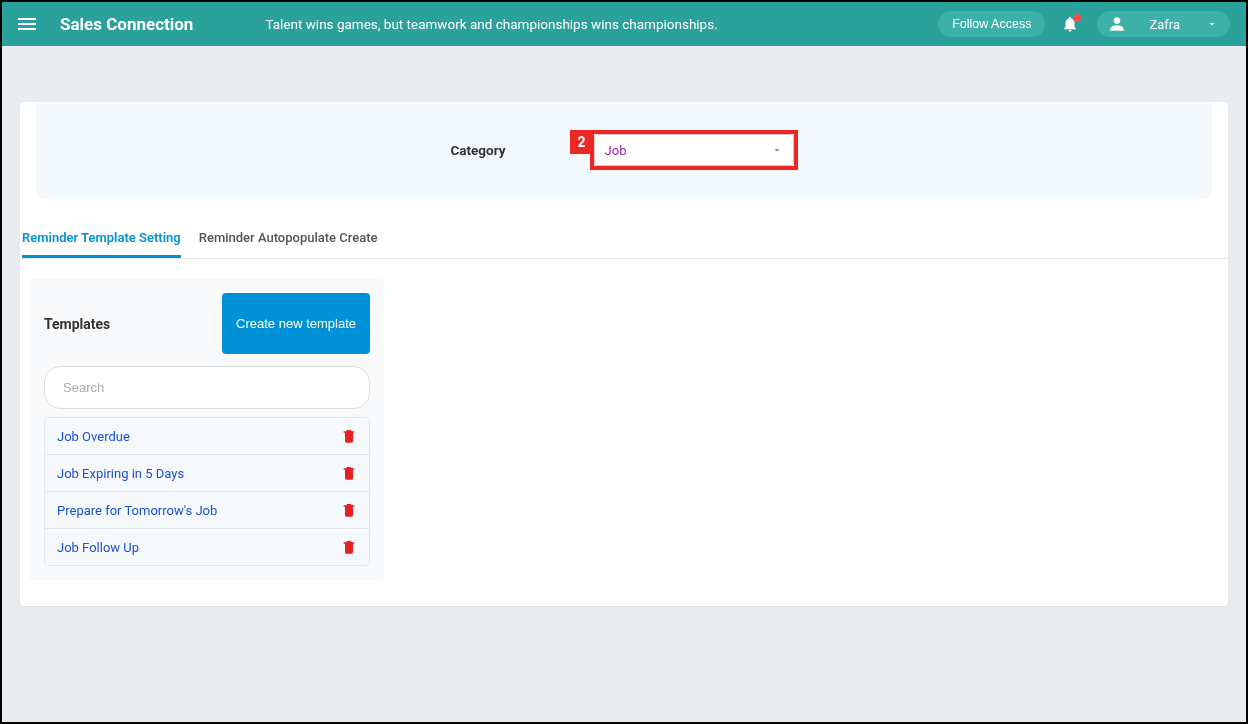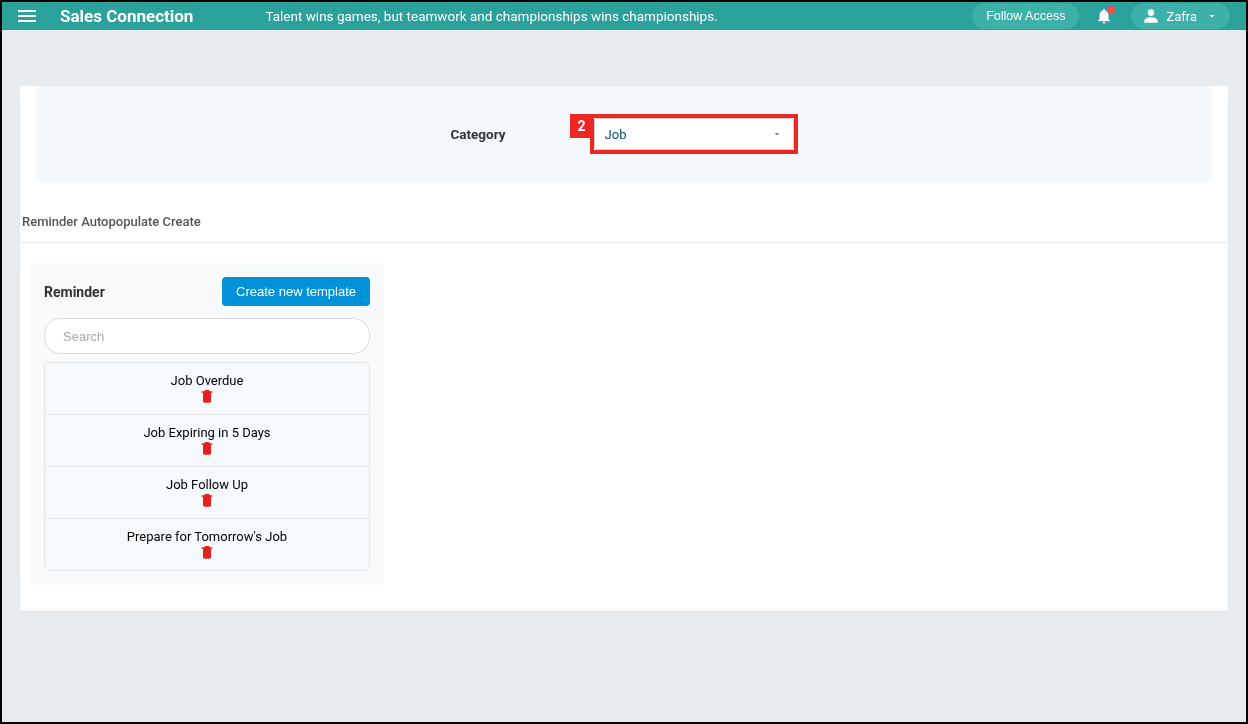--- a/index.html
+++ b/index.html
@@ -6,21 +6,21 @@
     body {
       font-family: -apple-system, BlinkMacSystemFont, "Segoe UI", Roboto, Arial, sans-serif;
       background: #e9ecef;
       width: 1248px;
       height: 724px;
       overflow: hidden;
       border: 2px solid #000;
     }
     .topbar {
       background: #2aa19a;
-      height: 28px;
+      height: 44px;
       display: flex;
       align-items: center;
       padding: 0 16px;
       color: #fff;
     }
     .hamburger {
       display: flex;
       flex-direction: column;
       gap: 3px;
       cursor: pointer;
@@ -63,21 +63,21 @@
       top: -1px;
       right: -2px;
       width: 8px;
       height: 8px;
       background: #ff4d4d;
       border-radius: 50%;
     }
     .user-pill {
       display: flex;
       align-items: center;
-      gap: 7px;
+      gap: 24px;
       background: #3db0a9;
       padding: 5px 12px;
       border-radius: 14px;
       cursor: pointer;
       font-size: 13px;
     }
     .user-pill svg { display: block; }
     .user-pill .chev { margin-left: 2px; }
 
     .page-area {
@@ -121,21 +121,21 @@
       border: 4px solid #ec2724;
     }
     .category-select {
       width: 200px;
       height: 32px;
       border: 1px solid #ccc;
       border-radius: 4px;
       background: #fff;
       padding: 0 10px;
       font-size: 13px;
-      color: #0c4a6e;
+      color: #a21caf;
       display: flex;
       align-items: center;
       justify-content: space-between;
       cursor: pointer;
     }
     .callout-badge {
       position: absolute;
       left: -24px;
       top: -4px;
       width: 24px;
@@ -187,28 +187,28 @@
     .panel-title {
       font-weight: 700;
       font-size: 14px;
       color: #333;
     }
     .create-btn {
       background: #0092d7;
       color: #fff;
       border: none;
       border-radius: 4px;
-      padding: 7px 14px;
+      padding: 23px 14px;
       font-size: 13px;
       cursor: pointer;
       text-align: center;
     }
     .search-input {
       width: 100%;
-      height: 36px;
+      height: 43px;
       border: 1px solid #ddd;
       border-radius: 16px;
       padding: 0 18px;
       font-size: 13px;
       color: #666;
       margin-bottom: 8px;
       outline: none;
       background: #fff;
     }
     .search-input::placeholder { color: #aaa; }
@@ -217,25 +217,24 @@
       border-radius: 4px;
       overflow: hidden;
       background: #fff;
     }
     .template-row {
       display: flex;
       justify-content: space-between;
       align-items: center;
       padding: 10px 12px;
       font-size: 13px;
-      color: #000000;
+      color: #1d4ed8;
       background: #f5f9fc;
       border-bottom: 1px solid #e4e7ea;
       cursor: pointer;
-      flex-direction: column;
     }
     .template-row:last-child { border-bottom: none; }
     .trash {
       cursor: pointer;
       display: flex;
     }
   </style>
 </head>
 <body>
 
@@ -276,26 +275,27 @@
             <span>Job</span>
             <svg width="12" height="12" viewBox="0 0 24 24" fill="#888">
                 <path d="M7 10l5 5 5-5z"></path>
               </svg>
           </div>
         </div>
       </div>
     </div>
 
     <div class="tabs">
+      <div class="tab active">Reminder Template Setting</div>
       <div class="tab">Reminder Autopopulate Create</div>
     </div>
 
     <div class="panel">
       <div class="panel-header">
-        <span class="panel-title">Reminder</span>
+        <span class="panel-title">Templates</span>
         <button class="create-btn">Create new template</button>
       </div>
       <input class="search-input" type="text" placeholder="Search" style="">
       <div class="template-list">
         <div class="template-row">
           <span>Job Overdue</span>
           <span class="trash">
             <svg width="16" height="16" viewBox="0 0 24 24" fill="#e6201f">
                 <path d="M6 7h12v13a2 2 0 0 1-2 2H8a2 2 0 0 1-2-2V7zm3-4h6l1 2h4v2H4V5h4l1-2z"></path>
               </svg>
@@ -303,31 +303,31 @@
         </div>
         <div class="template-row">
           <span>Job Expiring in 5 Days</span>
           <span class="trash">
             <svg width="16" height="16" viewBox="0 0 24 24" fill="#e6201f">
                 <path d="M6 7h12v13a2 2 0 0 1-2 2H8a2 2 0 0 1-2-2V7zm3-4h6l1 2h4v2H4V5h4l1-2z"></path>
               </svg>
           </span>
         </div>
         <div class="template-row">
+          <span>Prepare for Tomorrow's Job</span>
+          <span class="trash">
+            <svg width="16" height="16" viewBox="0 0 24 24" fill="#e6201f">
+                <path d="M6 7h12v13a2 2 0 0 1-2 2H8a2 2 0 0 1-2-2V7zm3-4h6l1 2h4v2H4V5h4l1-2z"></path>
+              </svg>
+          </span>
+        </div>
+        <div class="template-row">
           <span>Job Follow Up</span>
           <span class="trash">
             <svg width="16" height="16" viewBox="0 0 24 24" fill="#e6201f">
                 <path d="M6 7h12v13a2 2 0 0 1-2 2H8a2 2 0 0 1-2-2V7zm3-4h6l1 2h4v2H4V5h4l1-2z"></path>
               </svg>
           </span>
         </div>
-        <div class="template-row">
-          <span>Prepare for Tomorrow's Job</span>
-          <span class="trash">
-            <svg width="16" height="16" viewBox="0 0 24 24" fill="#e6201f">
-                <path d="M6 7h12v13a2 2 0 0 1-2 2H8a2 2 0 0 1-2-2V7zm3-4h6l1 2h4v2H4V5h4l1-2z"></path>
-              </svg>
-          </span>
-        </div>
       </div>
     </div>
   </div>
 </div>
 
 </body></html>

